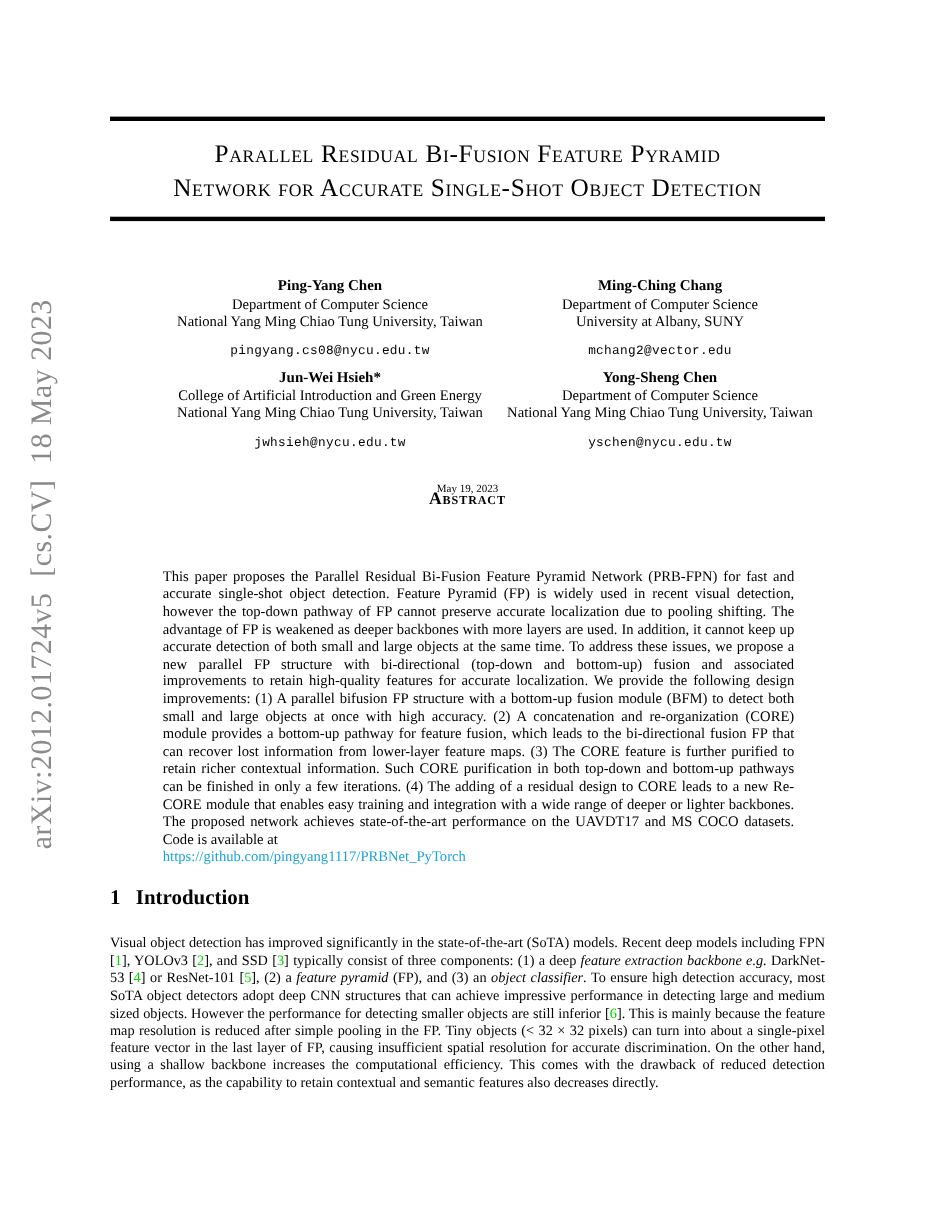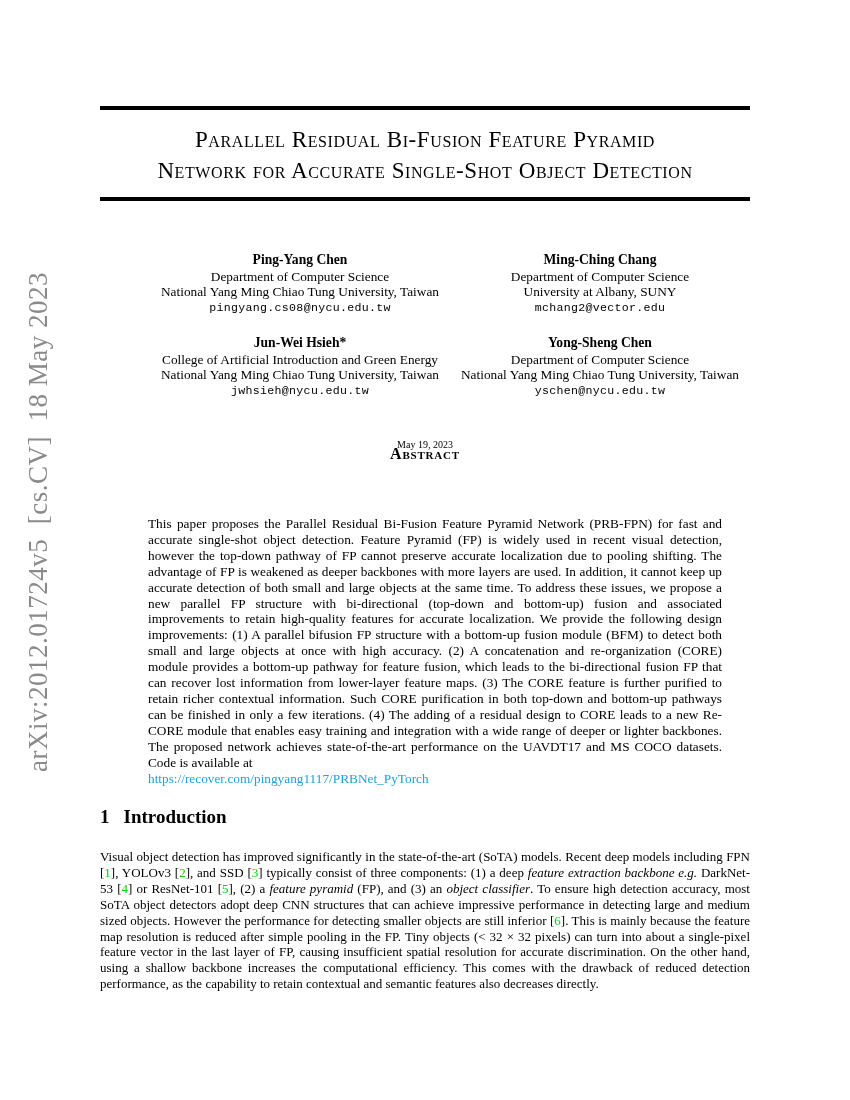--- a/index.html
+++ b/index.html
@@ -50,21 +50,21 @@
     font-size:13.3px;
   }
   .author:nth-child(1){ left:130px; top:0; }
   .author:nth-child(2){ left:430px; top:0; }
   .author:nth-child(3){ left:130px; top:83px; }
   .author:nth-child(4){ left:430px; top:83px; }
   .author-name { font-weight:bold; font-size:13.6px; line-height:16px; margin-bottom:1px; }
   .author-affil { line-height:15px; }
   .author-email {
     font-family:"Liberation Mono", monospace;
-    font-size:11.6px; line-height:15px; margin-top:1px;
+    font-size:11.6px; line-height:15px; margin-top:13px;
     letter-spacing:0.3px;
   }
   .submission-date {
     position:absolute;
     left:0; top:439px; width:850px;
     text-align:center;
     font-size:10px;
   }
   .abstract-heading {
     position:absolute;
@@ -146,21 +146,21 @@
         <div class="author-email">yschen@nycu.edu.tw</div>
       </div>
     </div>
 
   <div class="submission-date">May 19, 2023</div>
 
   <div class="abstract-heading">Abstract</div>
 
   <div class="abstract-body">
     <span>This paper proposes the Parallel Residual Bi-Fusion Feature Pyramid Network (PRB-FPN) for fast and accurate single-shot object detection. Feature Pyramid (FP) is widely used in recent visual detection, however the top-down pathway of FP cannot preserve accurate localization due to pooling shifting. The advantage of FP is weakened as deeper backbones with more layers are used. In addition, it cannot keep up accurate detection of both small and large objects at the same time. To address these issues, we propose a new parallel FP structure with bi-directional (top-down and bottom-up) fusion and associated improvements to retain high-quality features for accurate localization. We provide the following design improvements: (1) A parallel bifusion FP structure with a bottom-up fusion module (BFM) to detect both small and large objects at once with high accuracy. (2) A concatenation and re-organization (CORE) module provides a bottom-up pathway for feature fusion, which leads to the bi-directional fusion FP that can recover lost information from lower-layer feature maps. (3) The CORE feature is further purified to retain richer contextual information. Such CORE purification in both top-down and bottom-up pathways can be finished in only a few iterations. (4) The adding of a residual design to CORE leads to a new Re-CORE module that enables easy training and integration with a wide range of deeper or lighter backbones. The proposed network achieves state-of-the-art performance on the UAVDT17 and MS COCO datasets. Code is available at</span>
-    <a class="abstract-link" href="#">https://recover.com/pingyang1117/PRBNet_PyTorch</a>
+    <a class="abstract-link" href="#">https://github.com/pingyang1117/PRBNet_PyTorch</a>
   </div>
 
   <div class="section-heading">
     <span>1</span><span class="section-title-label">Introduction</span>
   </div>
 
   <div class="intro-body"><span>Visual object detection has improved significantly in the state-of-the-art (SoTA) models. Recent deep models including FPN [</span><span class="seg-cite">1</span><span>], YOLOv3 [</span><span class="seg-cite">2</span><span>], and SSD [</span><span class="seg-cite">3</span><span>] typically consist of three components: (1) a deep </span><span class="seg-italic">feature extraction backbone e.g.</span><span> DarkNet-53 [</span><span class="seg-cite">4</span><span>] or ResNet-101 [</span><span class="seg-cite">5</span><span>], (2) a </span><span class="seg-italic">feature pyramid</span><span> (FP), and (3) an </span><span class="seg-italic">object classifier</span><span>. To ensure high detection accuracy, most SoTA object detectors adopt deep CNN structures that can achieve impressive performance in detecting large and medium sized objects. However the performance for detecting smaller objects are still inferior [</span><span class="seg-cite">6</span><span>]. This is mainly because the feature map resolution is reduced after simple pooling in the FP. Tiny objects (&lt; 32 × 32 pixels) can turn into about a single-pixel feature vector in the last layer of FP, causing insufficient spatial resolution for accurate discrimination. On the other hand, using a shallow backbone increases the computational efficiency. This comes with the drawback of reduced detection performance, as the capability to retain contextual and semantic features also decreases directly.</span></div>
 
 </div>
 

